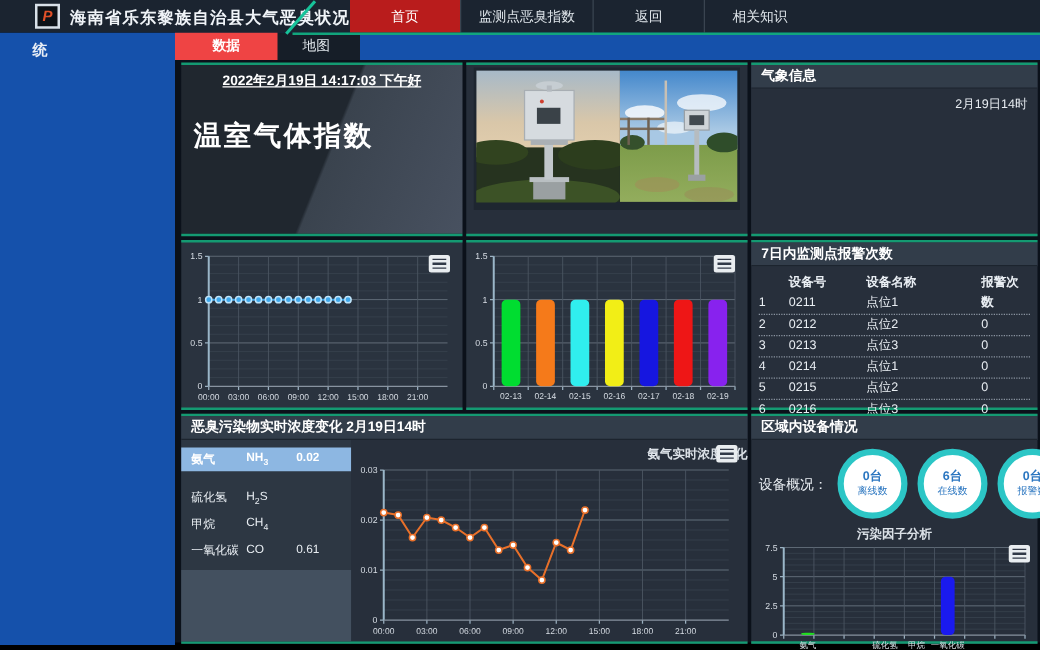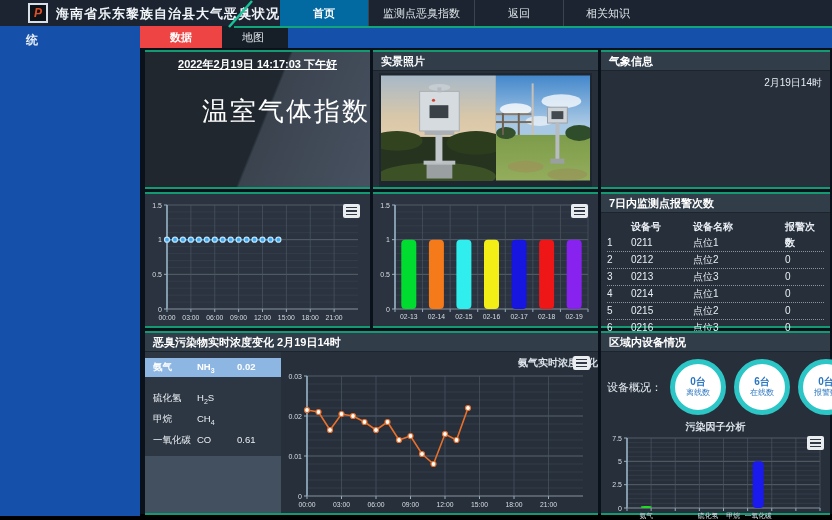--- a/index.html
+++ b/index.html
@@ -8,41 +8,41 @@
   
   .topbar{position:absolute;left:0;top:0;width:832px;height:26px;background:#1b2430;z-index:5;}
   .logo{position:absolute;left:28px;top:3px;width:20px;height:20px;background:#0d1218;
         border:2px solid #d8e0e8;box-sizing:border-box;display:flex;align-items:center;justify-content:center;}
   .logo span{color:#e05028;font-weight:bold;font-size:12px;font-style:italic;line-height:1;}
   .app-title{position:absolute;left:56px;top:5px;font-size:13px;font-weight:bold;color:#f0f4f8;letter-spacing:1px;}
   .nav{position:absolute;left:280px;top:0;height:26px;display:flex;align-items:stretch;}
   .nav-item{min-width:60px;padding:0 14px;display:flex;align-items:center;justify-content:center;
             color:#dfe5ea;font-size:11px;cursor:pointer;}
   .nav-item + .nav-item{border-left:1px solid #3a4450;}
-  .nav-item.active{background:#0369a1;color:#fff;font-weight:bold;border-left:none;}
+  .nav-item.active{background:#b91c1c;color:#fff;font-weight:normal;border-left:none;}
   .header-deco{position:absolute;left:0;top:0;pointer-events:none;z-index:6;}
   
   .sidebar{position:absolute;left:0;top:26px;width:140px;height:490px;background:#1551ab;z-index:2;}
   .sidebar .wrap{padding:6px 0 0 26px;font-size:12px;font-weight:bold;color:#e8eef5;}
   .tabsrow{position:absolute;left:140px;top:26px;width:692px;height:22px;background:#1551ab;z-index:2;}
   .tabs-dark{width:148px;height:22px;background:#161e28;display:flex;}
   .tab{width:82px;text-align:center;line-height:22px;font-size:11px;color:#dfe5ea;cursor:pointer;}
   .tab.active{background:#ef4444;color:#fff;font-weight:bold;}
   .tab:not(.active){width:62px;}
   
   .content{position:absolute;left:140px;top:48px;width:692px;height:466px;background:#0b111a;z-index:1;}
   .panel{position:absolute;background:#272f3b;border-top:2px solid #149a72;border-bottom:2px solid #149a72;
          box-sizing:border-box;}
   .phead{height:18px;line-height:18px;padding-left:8px;background:#323d4a;color:#fff;
          font-weight:bold;font-size:11px;border-bottom:1px solid #1c242e;}
   
   .p-greet{left:5px;top:2px;width:225px;height:139px;
            background:linear-gradient(112deg,#20272f 0%,#20272f 52%,#3a434e 53%,#485160 100%);}
   .datetime{padding-top:5px;text-align:center;font-size:11px;font-weight:bold;color:#fff;text-decoration:underline;}
-  .big-title{font-size:26px;font-weight:normal;color:#fff;margin:22px 0 0 10px;letter-spacing:2px;text-align:right;}
+  .big-title{font-size:22px;font-weight:bold;color:#fff;margin:22px 0 0 10px;letter-spacing:2px;}
   
   .p-photos{left:233px;top:2px;width:225px;height:139px;}
   .photos-body{margin:2px 6px 0 6px;background:#1e2630;padding:2px;display:flex;height:110px;}
   .photos-body svg{display:block;}
   
   .p-weather{left:461px;top:2px;width:229px;height:139px;}
   .p-weather .body{position:relative;height:115px;background:#272f3b;}
   .weather-date{position:absolute;top:5px;right:8px;font-size:10px;color:#e8edf2;}
   
   .p-chart1{left:5px;top:144px;width:225px;height:136px;background:#2a333f;}
@@ -123,21 +123,20 @@
   </div>
 
   <div class="content">
 
     <div class="panel p-greet">
       <div class="datetime">2022年2月19日  14:17:03 下午好</div>
       <div class="big-title">温室气体指数</div>
     </div>
 
     <div class="panel p-photos">
-      <div class="phead">实景照片</div>
       <div class="photos-body">
         <svg width="116" height="106" viewBox="0 0 116 106">
           <defs>
             <linearGradient id="sky1" x1="0" y1="0" x2="0" y2="1">
               <stop offset="0" stop-color="#a7b9c8"></stop>
                 <stop offset="0.6" stop-color="#d9c7a9"></stop>
                 <stop offset="1" stop-color="#e4cfae"></stop>
             </linearGradient>
           </defs>
           <rect width="116" height="70" fill="url(#sky1)"></rect>

